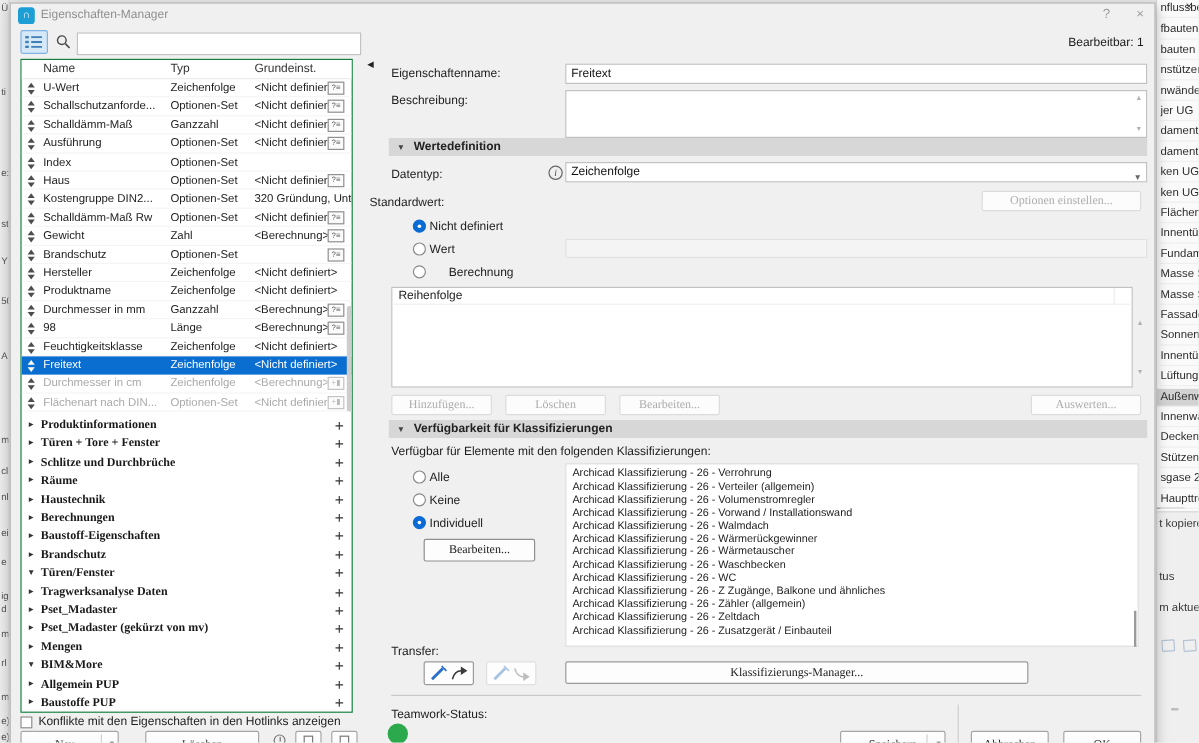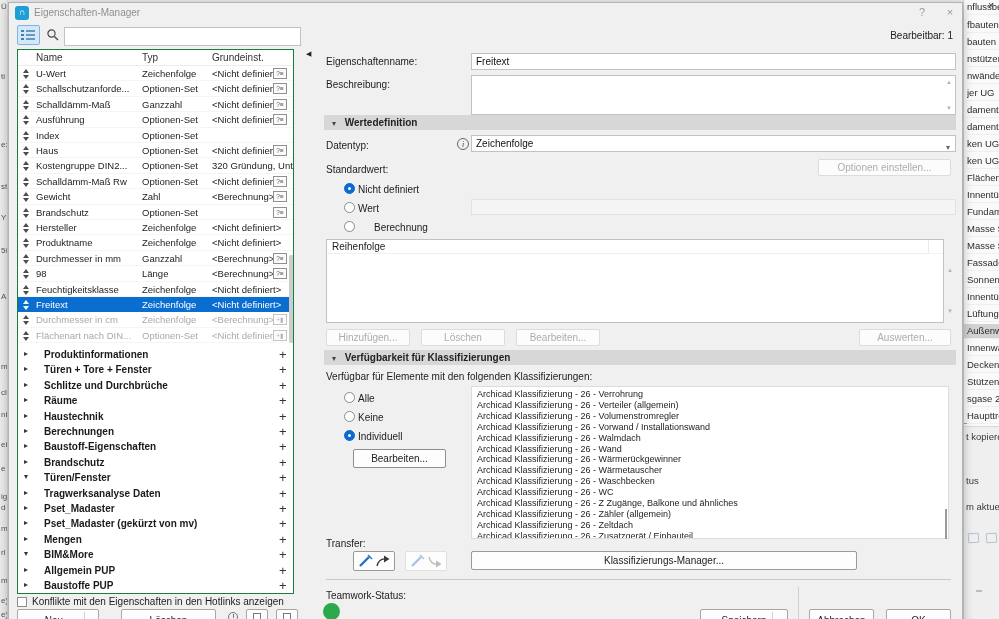--- a/index.html
+++ b/index.html
@@ -21,21 +21,21 @@
            font-family:"Liberation Sans", sans-serif; padding:0 4px; }
   .field.dis { background:#f4f4f4; border-color:#e2e2e2; }
   .scroll-arrow { position:absolute; font-size:6px; color:#b2b2b2; }
   .chev { position:absolute; right:5px; top:4px; font-size:8px; color:#666; }
 
   .secbar { position:absolute; left:315px; width:632px; height:15px; background:#d7d7d7;
             font-size:10px; font-weight:bold; color:#222; line-height:15px; white-space:nowrap; }
   .secbar .tri { display:inline-block; margin:0 6px 0 8px; font-size:8px; color:#444; font-weight:normal; }
 
   .btn { position:absolute; background:#fdfdfd; border:1px solid #a6a6a6; border-radius:2px;
-         font-size:10px; color:#222; text-align:center; line-height:15px; white-space:nowrap; overflow:hidden; }
+         font-size:10px; color:#222; text-align:center; line-height:15px; white-space:nowrap; overflow:hidden;font-family:Liberation Serif, serif; }
   .btn.dis { border-color:#dcdcdc; color:#adadad; background:#fcfcfc; }
   .btn.tall { height:22px; line-height:21px; }
 
   .radio { position:absolute; width:11px; height:11px; border:1px solid #8a8a8a; border-radius:50%; background:#fff; }
   .radio.sel { background:#0b6bd4; border-color:#0b6bd4; }
   .radio.sel::after { content:''; position:absolute; left:3px; top:3px; width:3px; height:3px; background:#fff; border-radius:50%; }
 
   .cbx { position:absolute; width:10px; height:10px; border:1px solid #8d8d8d; background:#fff; }
 
   
@@ -55,21 +55,21 @@
            font-size:6.5px; line-height:9px; text-align:center; color:#555; }
   .prow.disabled .picon { border-color:#c3c3c3; color:#b8b8b8; }
   .handle { left:4px; top:3px !important; width:9px; height:10px; }
   .handle::before, .handle::after { content:''; position:absolute; left:1px; border-left:3.5px solid transparent; border-right:3.5px solid transparent; }
   .handle::before { top:0; border-bottom:4px solid #4d4d4d; }
   .handle::after { bottom:0; border-top:4px solid #4d4d4d; }
   .prow.selected .handle::before { border-bottom-color:#fff; }
   .prow.selected .handle::after { border-top-color:#fff; }
   .grow { position:absolute; left:0; width:100%; height:15.4px; font-size:10px; font-weight:bold; color:#1a1a1a; }
   .grow .tri { position:absolute; left:6px; top:2px; font-size:8px; color:#333; font-weight:normal; }
-  .grow .glabel { position:absolute; left:26px; top:2px; white-space:nowrap; }
+  .grow .glabel { position:absolute; left:16px; top:2px; white-space:nowrap;font-family:Liberation Serif, serif; }
   .grow .plus { position:absolute; left:261px; top:0; font-size:13px; font-weight:normal; color:#333; }
   .scrollthumb { position:absolute; left:271px; top:205px; width:5px; height:88px; background:#cdcdcd; border-radius:2px; }
 
   
   .classlist { position:absolute; left:462px; top:383px; width:478px; height:153px; background:#fff;
                border:1px solid #dcdcdc; overflow:hidden; padding-top:2px; }
   .citem { position:relative; font-size:9px; color:#1d1d1d; line-height:10.9px; padding-left:5px; white-space:nowrap; }
   .classthumb { position:absolute; left:472px; top:506px; width:2px; height:30px; background:#9a9a9a; }
 
   
@@ -430,21 +430,21 @@
       <span>Wertedefinition</span>
     </div>
 
     <div class="lbl" style="left:317px; top:137px;">Datentyp:</div>
     <div class="infoicon" style="left:448px; top:135px;">i</div>
     <div class="field" style="left:462px; top:132px; width:485px; height:17px; line-height:15px;">
       <span>Zeichenfolge</span>
       <span class="chev">▾</span>
     </div>
 
-    <div class="lbl" style="left:317px; top:161px;">Standardwert:</div>
+    <div class="lbl" style="left:299px; top:161px;">Standardwert:</div>
     <div class="btn dis" style="left:809px; top:156px; width:133px; height:17px;">Optionen einstellen...</div>
 
     <span class="radio sel" style="left:335px; top:180px;"></span>
     <div class="lbl" style="left:349px; top:181px;">Nicht definiert</div>
     <span class="radio" style="left:335px; top:199px;"></span>
     <div class="lbl" style="left:349px; top:200px;">Wert</div>
     <div class="field dis" style="left:462px; top:196px; width:485px; height:16px;"></div>
     <span class="radio" style="left:335px; top:218px;"></span>
     <div class="lbl" style="left:349px; top:219px;margin-left:16px;">Berechnung</div>
 
@@ -476,21 +476,20 @@
     <div class="lbl" style="left:349px; top:428px;">Individuell</div>
 
     <div class="btn" style="left:344px; top:446px; width:93px; height:19px; line-height:17px; border-color:#8f8f8f;">Bearbeiten...</div>
 
     <div class="classlist">
         <div class="citem">Archicad Klassifizierung - 26 - Verrohrung</div>
         <div class="citem">Archicad Klassifizierung - 26 - Verteiler (allgemein)</div>
         <div class="citem">Archicad Klassifizierung - 26 - Volumenstromregler</div>
         <div class="citem">Archicad Klassifizierung - 26 - Vorwand / Installationswand</div>
         <div class="citem">Archicad Klassifizierung - 26 - Walmdach</div>
-        <div class="citem">Archicad Klassifizierung - 26 - Wand</div>
         <div class="citem">Archicad Klassifizierung - 26 - Wärmerückgewinner</div>
         <div class="citem">Archicad Klassifizierung - 26 - Wärmetauscher</div>
         <div class="citem">Archicad Klassifizierung - 26 - Waschbecken</div>
         <div class="citem">Archicad Klassifizierung - 26 - WC</div>
         <div class="citem">Archicad Klassifizierung - 26 - Z Zugänge, Balkone und ähnliches</div>
         <div class="citem">Archicad Klassifizierung - 26 - Zähler (allgemein)</div>
         <div class="citem">Archicad Klassifizierung - 26 - Zeltdach</div>
         <div class="citem">Archicad Klassifizierung - 26 - Zusatzgerät / Einbauteil</div>
       </div>
     <div class="classthumb" style="left:936px;"></div>

